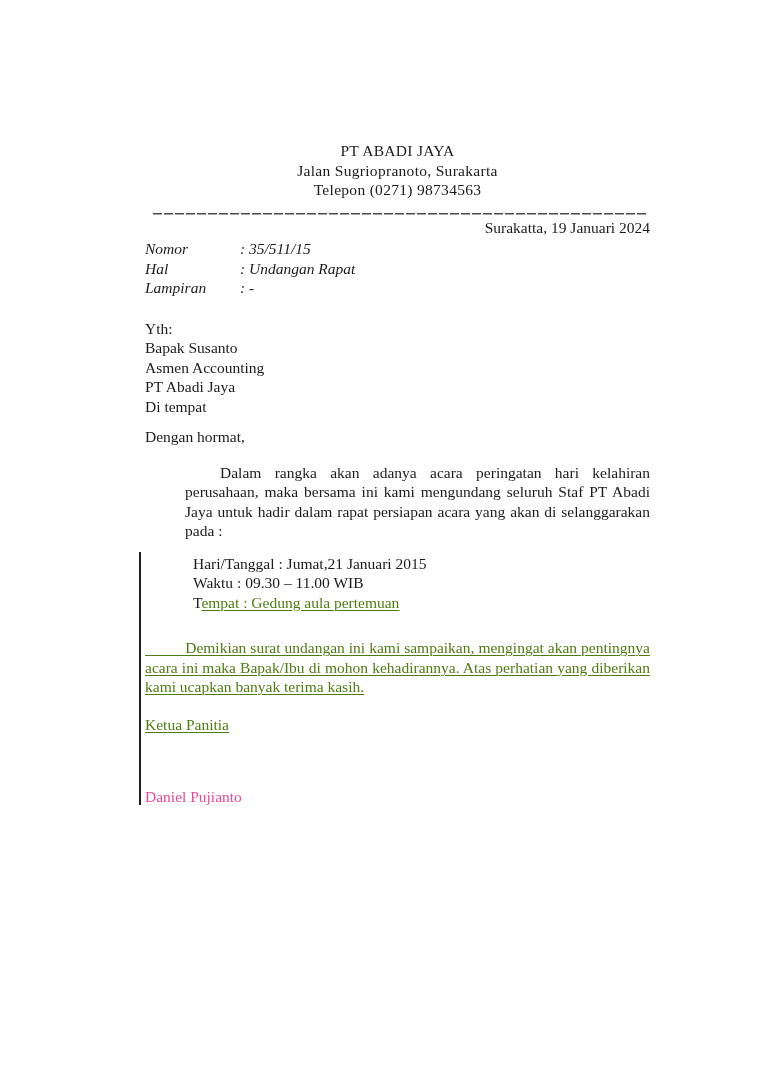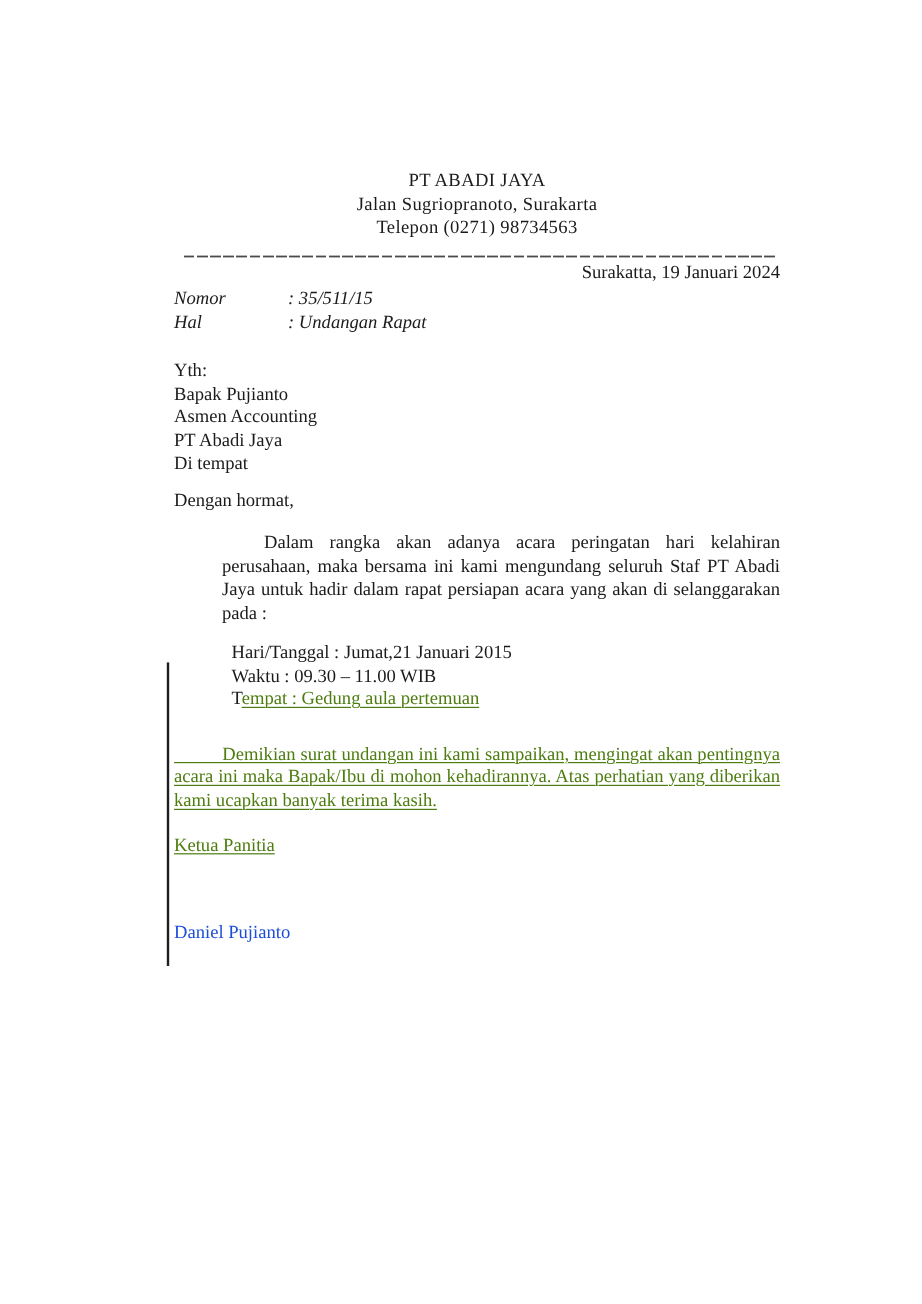--- a/index.html
+++ b/index.html
@@ -55,21 +55,21 @@
     text-decoration: underline;
     text-decoration-thickness: 1px;
     text-underline-offset: 2px;
   }
   .closing-par {
     margin-top: 26px;
     text-align: justify;
   }
   .closing-salute { margin-top: 19px; }
   .closing-role { margin-top: 18px; }
-  .signature-name { margin-top: 53px; color: #1d4ed8; }
+  .signature-name { margin-top: 53px; color: #ec4899; }
   .revision-bar {
     position: absolute;
     left: 139px;
     top: 552px;
     width: 1.5px;
     height: 253px;
     background: #1f1f1f;
   }
 </style>
 </head>
@@ -93,25 +93,29 @@
 
     <div class="meta">
       <div class="meta-row">
         <span class="meta-label">Nomor</span>
         <span class="meta-value">: 35/511/15</span>
       </div>
       <div class="meta-row">
         <span class="meta-label">Hal</span>
         <span class="meta-value">: Undangan Rapat</span>
       </div>
+      <div class="meta-row">
+        <span class="meta-label">Lampiran</span>
+        <span class="meta-value">: -</span>
+      </div>
     </div>
 
     <div class="recipient">
       <div>Yth:</div>
-      <div>Bapak Pujianto</div>
+      <div>Bapak Susanto</div>
       <div>Asmen Accounting</div>
       <div>PT Abadi Jaya</div>
       <div>Di tempat</div>
     </div>
 
     <div class="salutation">Dengan hormat,</div>
 
     <div class="body-par">Dalam rangka akan adanya acara peringatan hari kelahiran perusahaan, maka bersama ini kami mengundang seluruh Staf PT Abadi Jaya untuk hadir dalam rapat persiapan acara yang akan di selanggarakan pada :</div>
 
     <div class="details">

